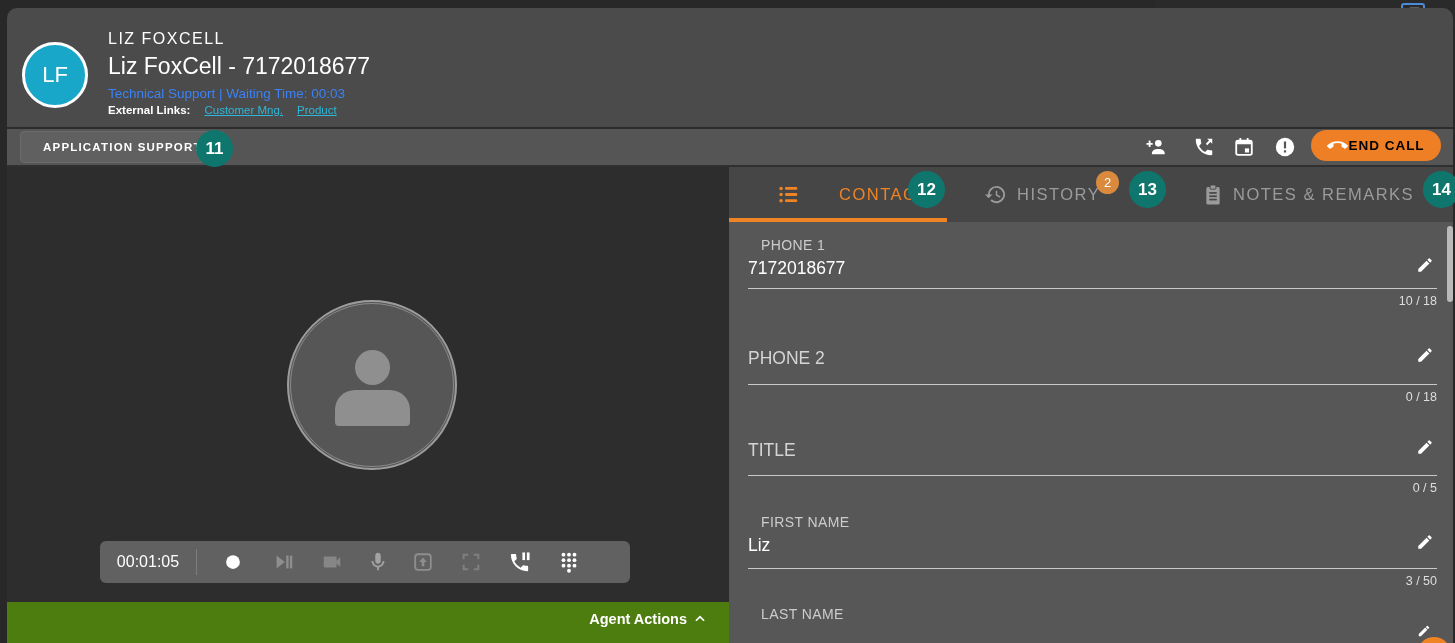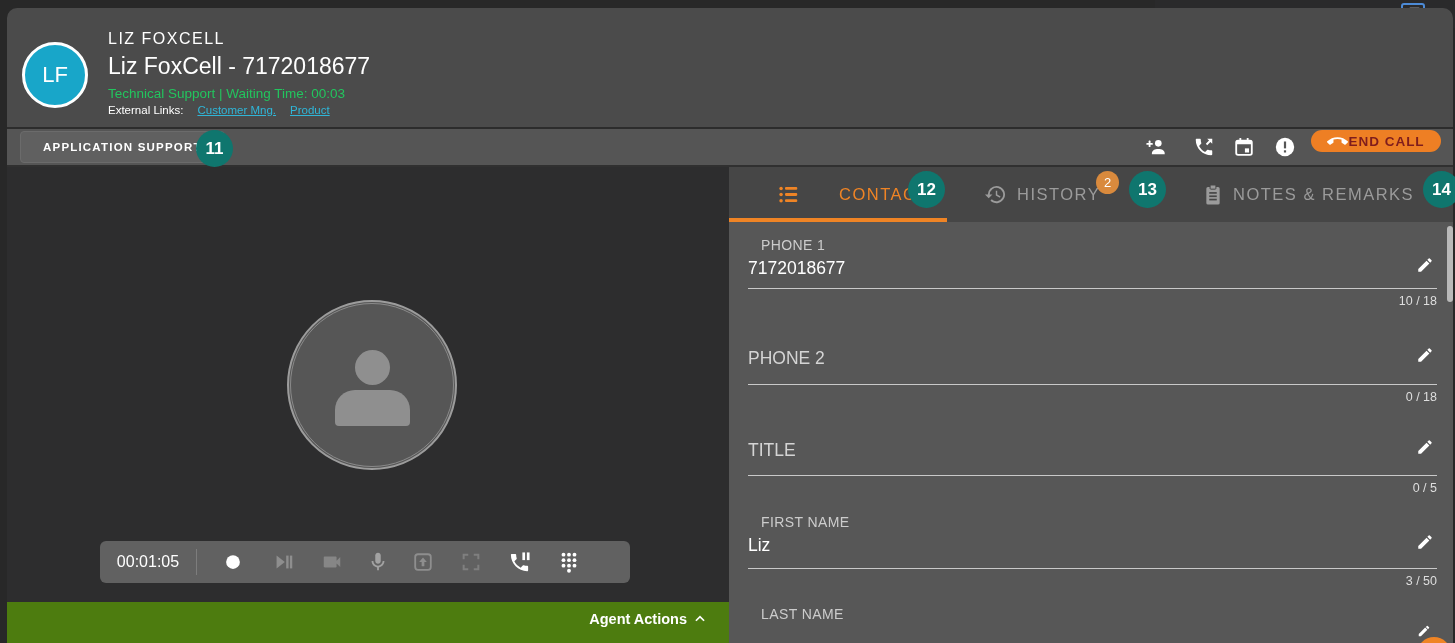--- a/index.html
+++ b/index.html
@@ -16,36 +16,36 @@
   #btn-min{right:64px;} #btn-restore{right:30px;} #btn-close{right:6px;font-size:16px;}
   #btn-min .bar{width:13px;height:3px;background:#cfcfcf;}
   #btn-restore{border:2px solid #4d8bd6;border-radius:3px;width:20px;height:18px;}
 
   
   .avatar{position:absolute;left:22px;top:42px;width:66px;height:66px;border-radius:50%;
       background:#18a6c9;border:3px solid #fff;box-sizing:border-box;color:#fff;
       display:flex;align-items:center;justify-content:center;font-size:22px;}
   .hdr-caps{position:absolute;left:108px;top:30px;color:#fff;font-size:16px;letter-spacing:1.5px;}
   .hdr-title{position:absolute;left:108px;top:53px;color:#fff;font-size:23px;}
-  .hdr-sub{position:absolute;left:108px;top:86px;color:#22c55e;font-size:13.5px;}
+  .hdr-sub{position:absolute;left:108px;top:86px;color:#3b82f6;font-size:13.5px;}
   .hdr-links{position:absolute;left:108px;top:104px;font-size:11.5px;color:#fff;display:flex;gap:14px;align-items:baseline;}
-  .hdr-links .lbl{font-weight:normal;}
+  .hdr-links .lbl{font-weight:bold;}
   .hdr-links a{color:#2fb6d8;text-decoration:underline;cursor:pointer;}
 
   .sep1{position:absolute;left:7px;top:127px;width:1446px;height:2px;background:#2c2c2c;}
   .sep2{position:absolute;left:7px;top:165px;width:1446px;height:2px;background:#303030;}
 
   
   #toolbar{position:absolute;left:7px;top:129px;width:1446px;height:36px;background:#555555;}
   .appsup-btn{position:absolute;left:13px;top:2px;height:30px;padding:0 22px;background:#606060;
       border:1px solid #6b6b6b;border-radius:4px;color:#fff;font-size:11.5px;font-weight:bold;
       letter-spacing:1.2px;display:flex;align-items:center;cursor:pointer;}
   .tool-icon{position:absolute;top:7px;width:22px;height:22px;color:#fff;cursor:pointer;}
-  .endcall{position:absolute;left:1304px;top:1px;width:130px;height:22px;border-radius:16px;
-      background:#ee7f24;color:#7f1d1d;font-size:13.5px;font-weight:bold;letter-spacing:1px;
+  .endcall{position:absolute;left:1304px;top:1px;width:130px;height:31px;border-radius:16px;
+      background:#ee7f24;color:#000000;font-size:13.5px;font-weight:bold;letter-spacing:1px;
       display:flex;align-items:center;justify-content:center;gap:0;cursor:pointer;}
 
   
   .som{position:absolute;width:37px;height:37px;border-radius:50%;background:#0f766e;color:#fff;
       font-size:17px;font-weight:bold;display:flex;align-items:center;justify-content:center;z-index:30;}
 
   
   #video-area{position:absolute;left:7px;top:167px;width:722px;height:435px;background:#2d2d2e;}
   #bottom-bar{position:absolute;left:7px;top:602px;width:722px;height:41px;background:#4d7c0f;}
   .agent-actions{position:absolute;right:22px;top:9px;color:#fff;font-size:14.5px;font-weight:bold;

